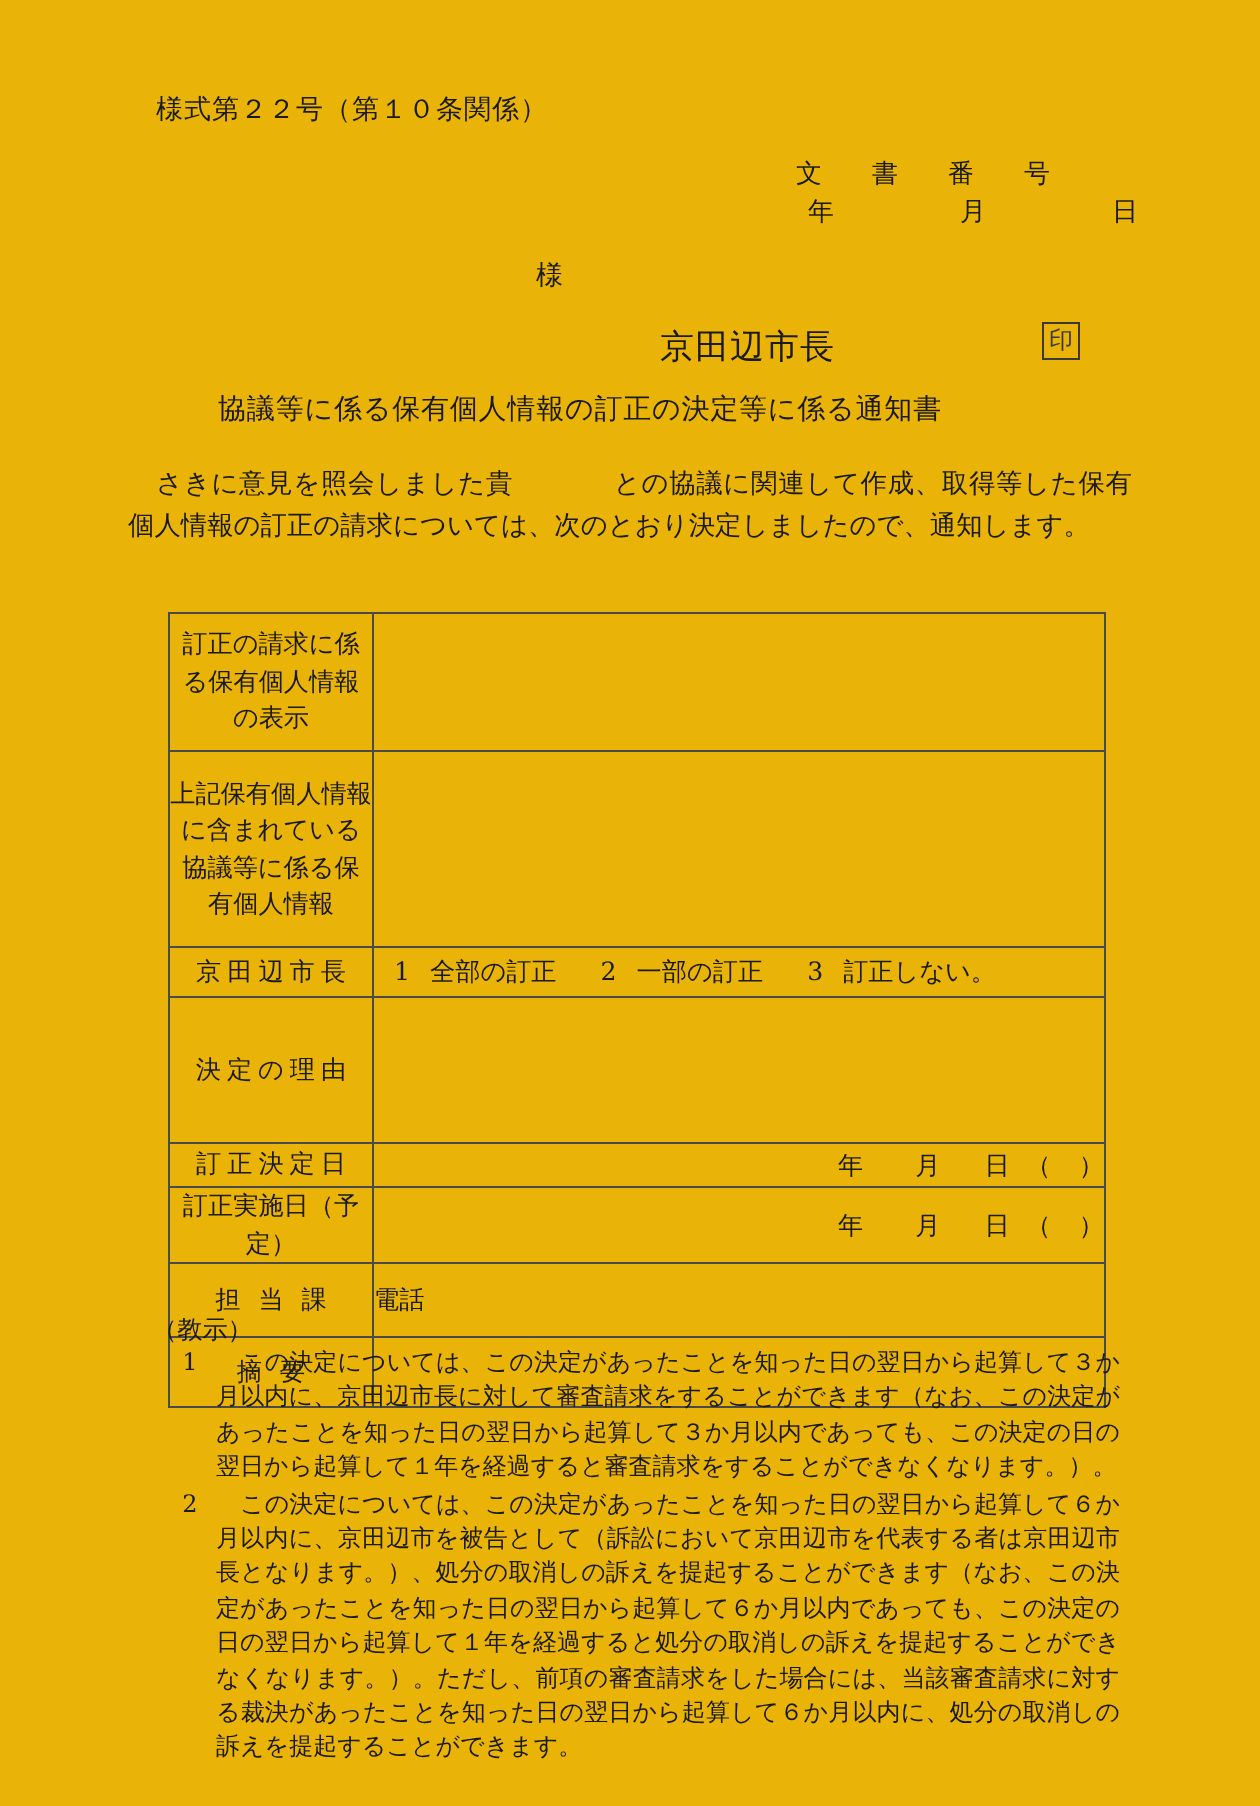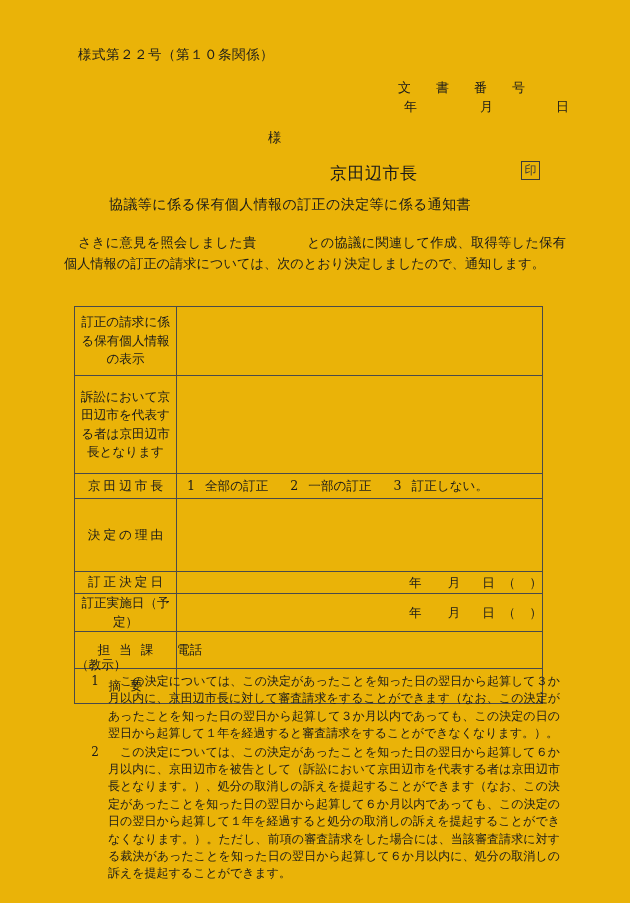--- a/index.html
+++ b/index.html
@@ -87,21 +87,21 @@
     font-size: 13.2px;
     line-height: 21px;
     text-align: justify;
     text-indent: 14px;
   }
   .blank-gap { display: inline-block; width: 50px; }
 
   
   .form-table {
     position: absolute;
-    left: 74px;
+    left: 84px;
     top: 306px;
     width: 469px;
     border-collapse: collapse;
     table-layout: fixed;
   }
   .form-table td {
     border: 1px solid #4a4a4a;
     padding: 0;
     vertical-align: middle;
     font-size: 12.6px;
@@ -192,21 +192,21 @@
     <span>さきに意見を照会しました貴</span><span class="blank-gap"></span><span>との協議に関連して作成、取得等した保有個人情報の訂正の請求については、次のとおり決定しましたので、通知します。</span>
   </div>
 
   <table class="form-table">
     <tbody>
         <tr>
       <td class="lbl" style="height:68px">訂正の請求に係る保有個人情報の表示</td>
       <td class="val val-top"></td>
     </tr>
     <tr>
-      <td class="lbl" style="height:97px">訴訟において京田辺市を代表する者は京田辺市長となります</td>
+      <td class="lbl" style="height:97px">上記保有個人情報に含まれている協議等に係る保有個人情報</td>
       <td class="val val-top"></td>
     </tr>
     <tr>
       <td class="lbl lbl-spread" style="height:24px">京田辺市長</td>
       <td class="val choices">
         <span class="num-gap"></span><span>1</span><span class="num-gap"></span><span>全部の訂正</span><span class="gap-s"></span><span>2</span><span class="num-gap"></span><span>一部の訂正</span><span class="gap-s"></span><span>3</span><span class="num-gap"></span><span>訂正しない。</span>
       </td>
     </tr>
     <tr>
       <td class="lbl lbl-spread" style="height:72px">決定の理由</td>

